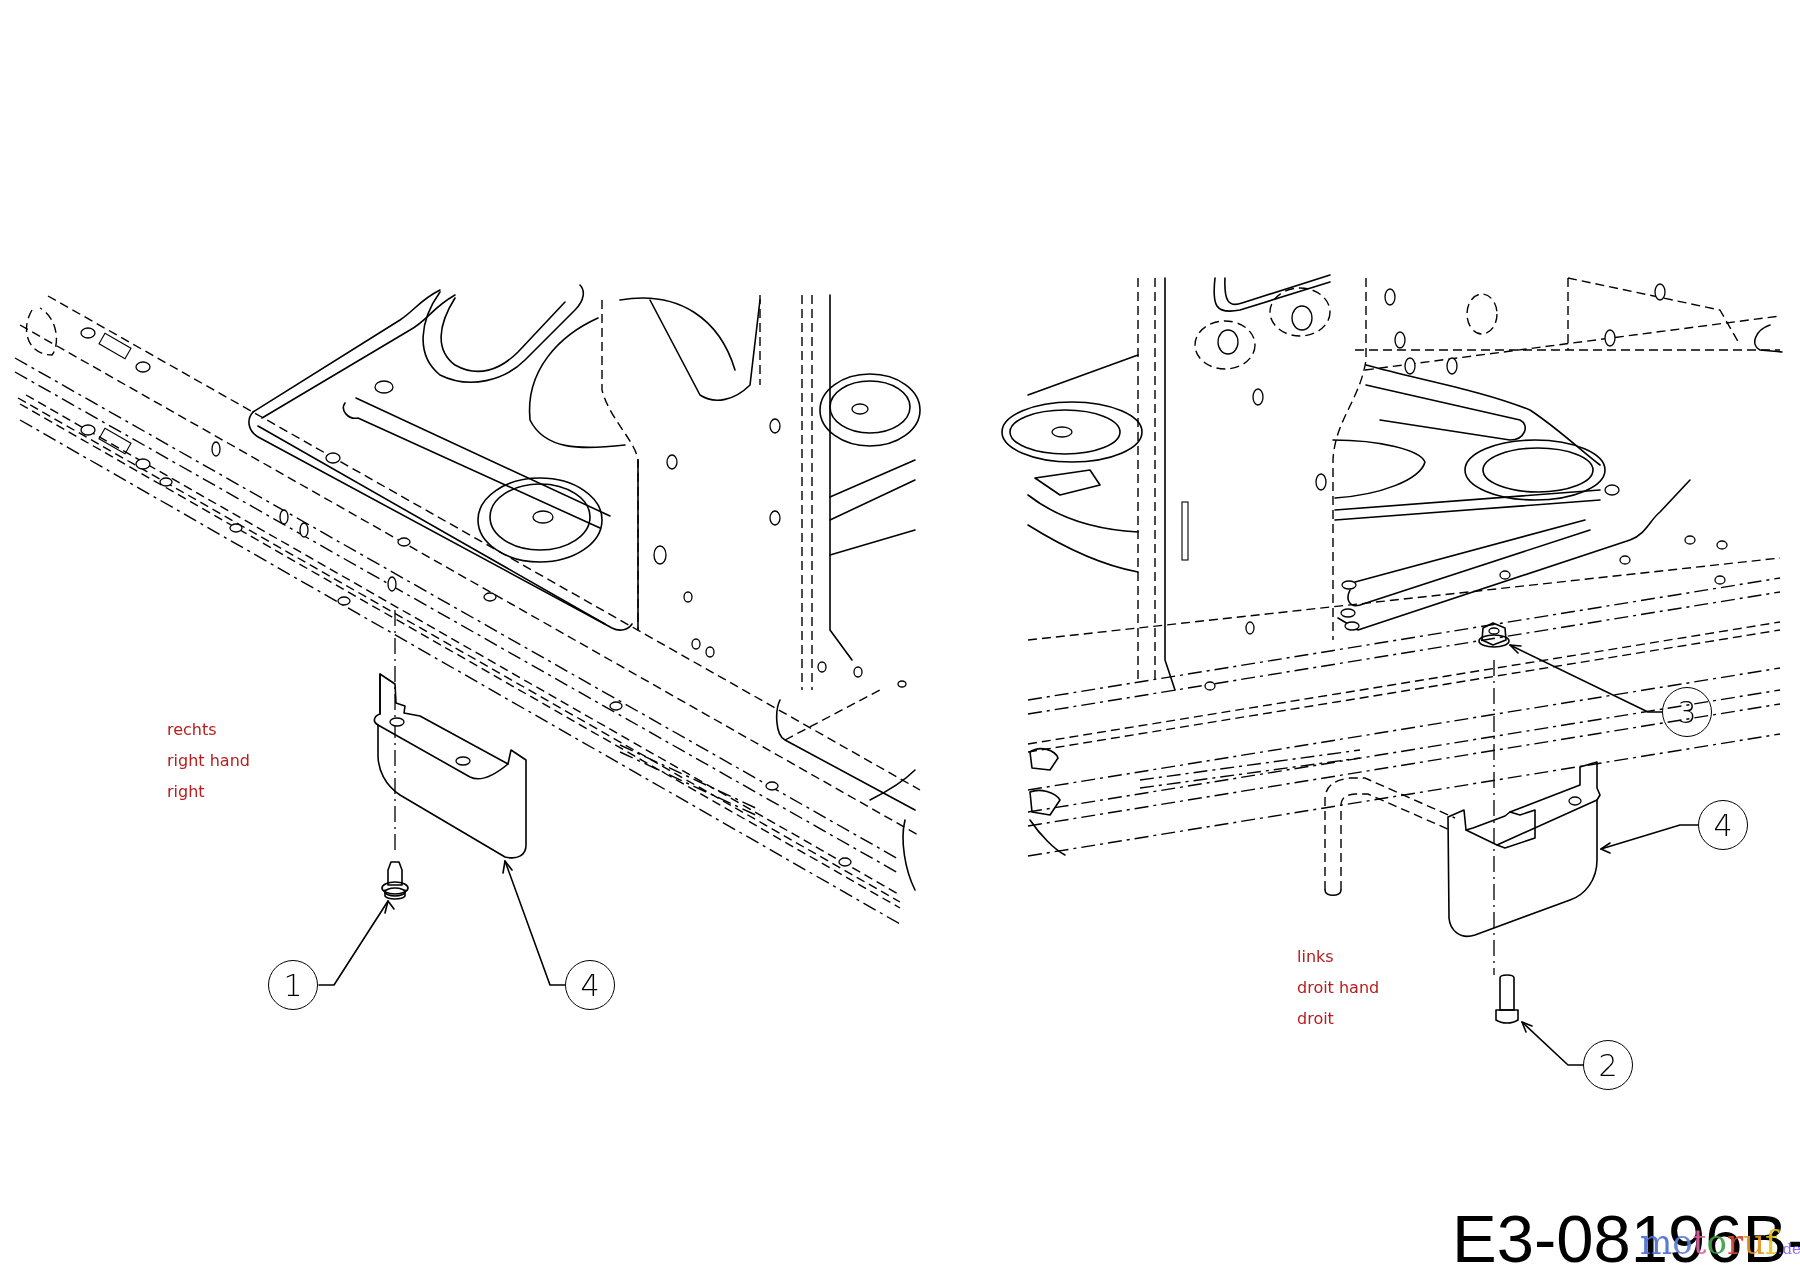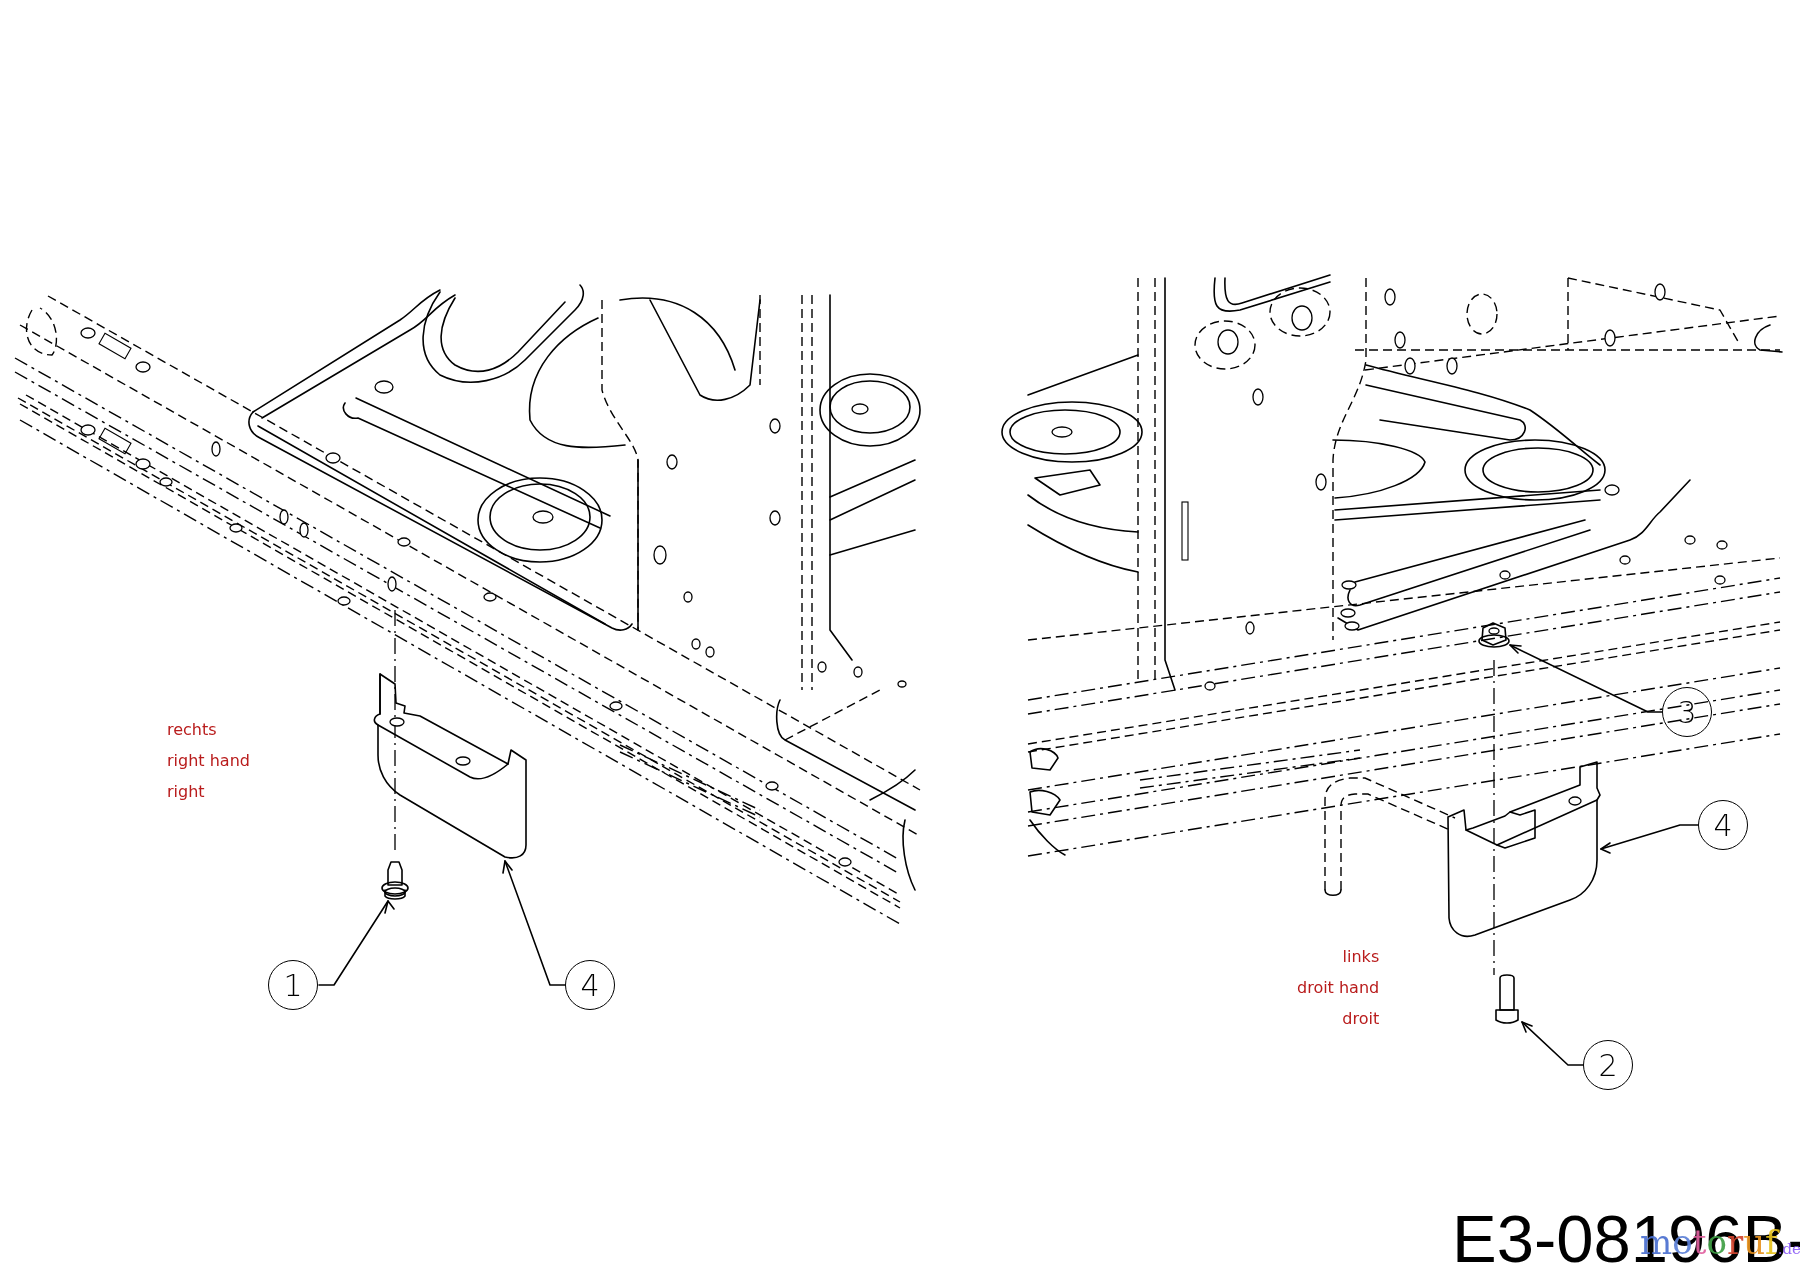--- a/index.html
+++ b/index.html
@@ -237,21 +237,21 @@
   <path class="ln" d="M1583 1065 L1568 1065 L1522 1022"></path>
   <path class="ln" d="M1522 1022 L1526 1032 M1522 1022 L1532 1026"></path>
 </svg>
 
 <div class="label" style="left:167px; top:714px;">
   <div>rechts</div>
   <div>right hand</div>
   <div>right</div>
 </div>
 
-<div class="label" style="left:1297px; top:941px;text-align:right;">
+<div class="label" style="left:1297px; top:941px;">
   <div>links</div>
   <div>droit hand</div>
   <div>droit</div>
 </div>
 
 <div class="callout" style="left:268px; top:960px;">
     <span>1</span>
   </div>
 <div class="callout" style="left:565px; top:960px;">
     <span>4</span>

